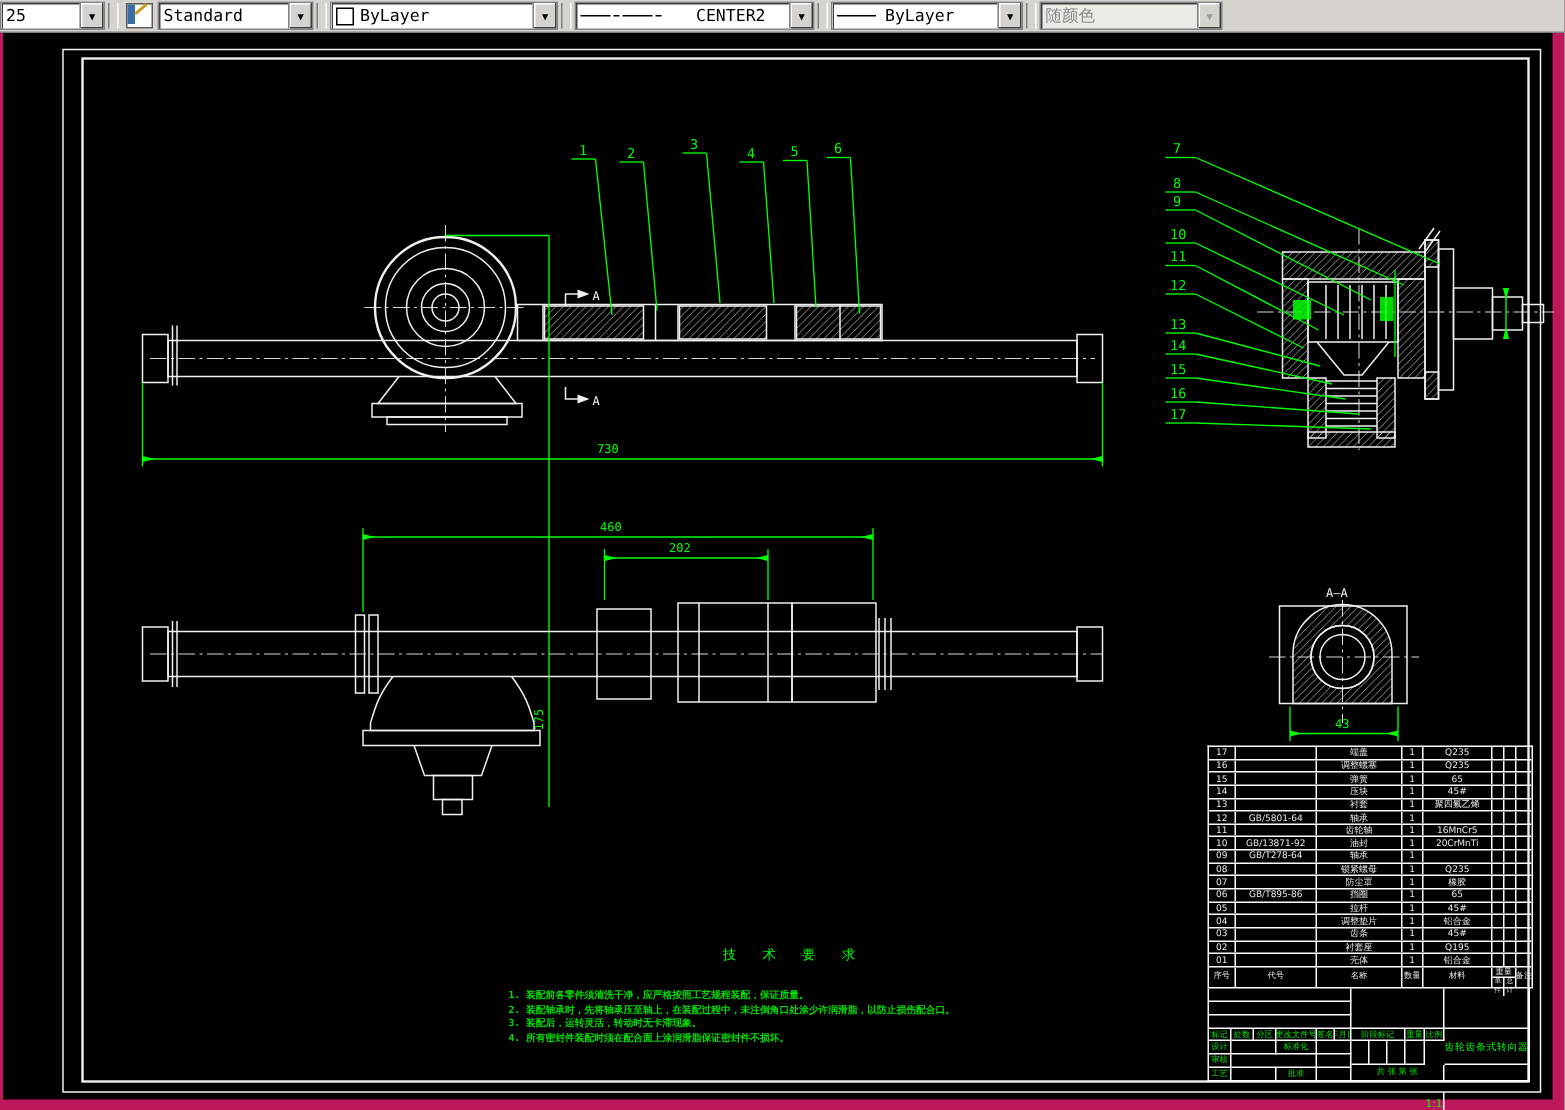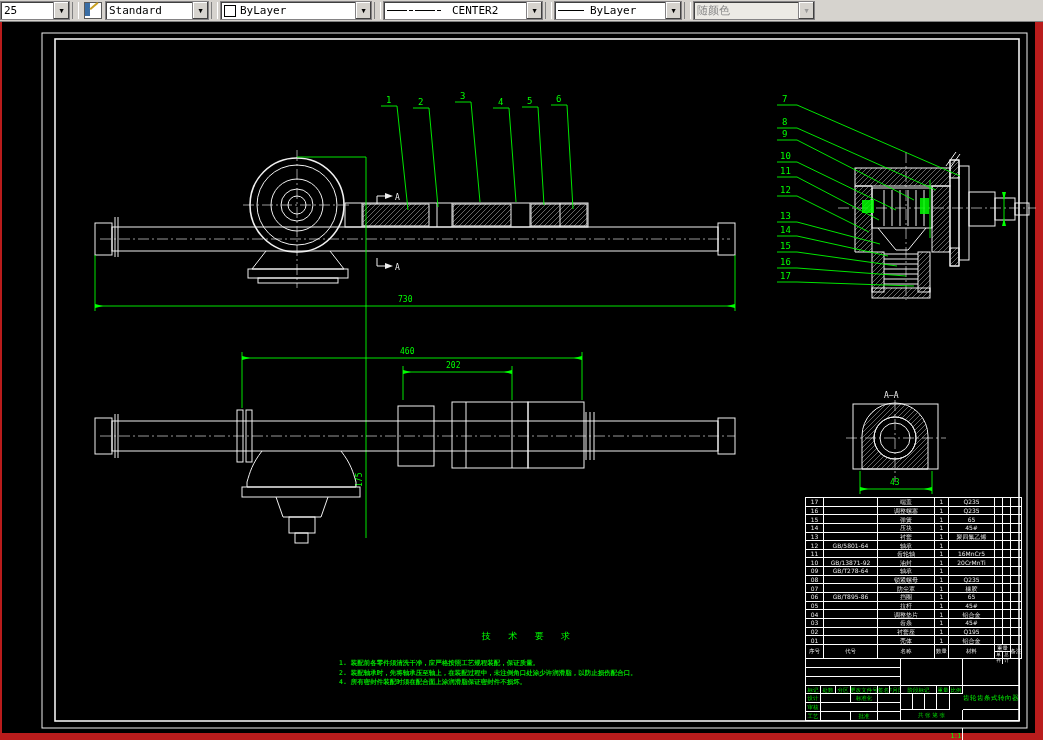--- a/index.html
+++ b/index.html
@@ -1,17 +1,17 @@
 <!DOCTYPE html>
 <html><head>
 <meta charset="utf-8">
 <style>
   html,body{margin:0;padding:0;background:#d6d3ce;width:1043px;height:740px;overflow:hidden;
     font-family:"DejaVu Sans Mono","Liberation Mono",monospace;}
-  #stage{position:relative;width:1043px;height:740px;background:#b91c1c;}
+  #stage{position:relative;width:1043px;height:740px;background:#be185d;}
   
   #toolbar{position:absolute;left:0;top:0;width:1043px;height:21px;background:#d6d3ce;
     border-bottom:1px solid #808080;display:flex;align-items:center;z-index:30;}
   .tbgroup{display:flex;align-items:center;height:21px;}
   .sep{width:5px;height:17px;margin:0 2px;border-left:1px solid #808080;border-right:1px solid #fff;}
   .combo{height:17px;background:#fff;border:1px solid #848284;box-shadow:inset 1px 1px 0 #404040;
     display:flex;align-items:stretch;font-size:11px;color:#000;}
   .combo .val{flex:1;display:flex;align-items:center;padding:0 3px;white-space:nowrap;overflow:hidden;}
   .combo .btn{width:15px;background:#d6d3ce;border-left:1px solid #848284;
     box-shadow:inset -1px -1px 0 #404040, inset 1px 1px 0 #fff;
@@ -90,21 +90,21 @@
           </div>
         <div class="btn">▼</div>
       </div>
       <div class="sep"></div>
       <div class="combo" style="width:158px">
         <div class="val">
           <span class="ltline" style="width:20px"></span>
           <span class="ltline" style="width:4px"></span>
           <span class="ltline" style="width:20px"></span>
           <span class="ltline" style="width:4px"></span>
-          <span style="margin-left:9px">CENTER2</span>
+          <span style="margin-left:21px">CENTER2</span>
           </div>
         <div class="btn">▼</div>
       </div>
       <div class="sep"></div>
       <div class="combo" style="width:126px">
         <div class="val">
           <span class="ltline" style="width:26px"></span>
           <span style="margin-left:4px">ByLayer</span>
           </div>
         <div class="btn">▼</div>
@@ -336,20 +336,21 @@
       <line class="gl" x1="932" y1="471" x2="932" y2="494"></line>
       <line class="gl" x1="860" y1="489" x2="932" y2="489" marker-start="url(#ar)" marker-end="url(#ar)"></line>
       <text class="gtd" x="890" y="485">43</text>
     </g>
   </svg>
 
   <div id="techreq" class="ov">
     <div class="trtitle">技 术 要 求</div>
     <div class="tritem">1. 装配前各零件须清洗干净，应严格按照工艺规程装配，保证质量。</div>
     <div class="tritem">2. 装配轴承时，先将轴承压至轴上，在装配过程中，未注倒角口处涂少许润滑脂，以防止损伤配合口。</div>
+    <div class="tritem">3. 装配后，运转灵活，转动时无卡滞现象。</div>
     <div class="tritem">4. 所有密封件装配时须在配合面上涂润滑脂保证密封件不损坏。</div>
   </div>
 
   <div id="ptable" class="ov">
     <div>
         <div class="prow">
           <div class="pc pc-no">17</div>
           <div class="pc pc-code"></div>
           <div class="pc pc-name">端盖</div>
           <div class="pc pc-qty">1</div>

